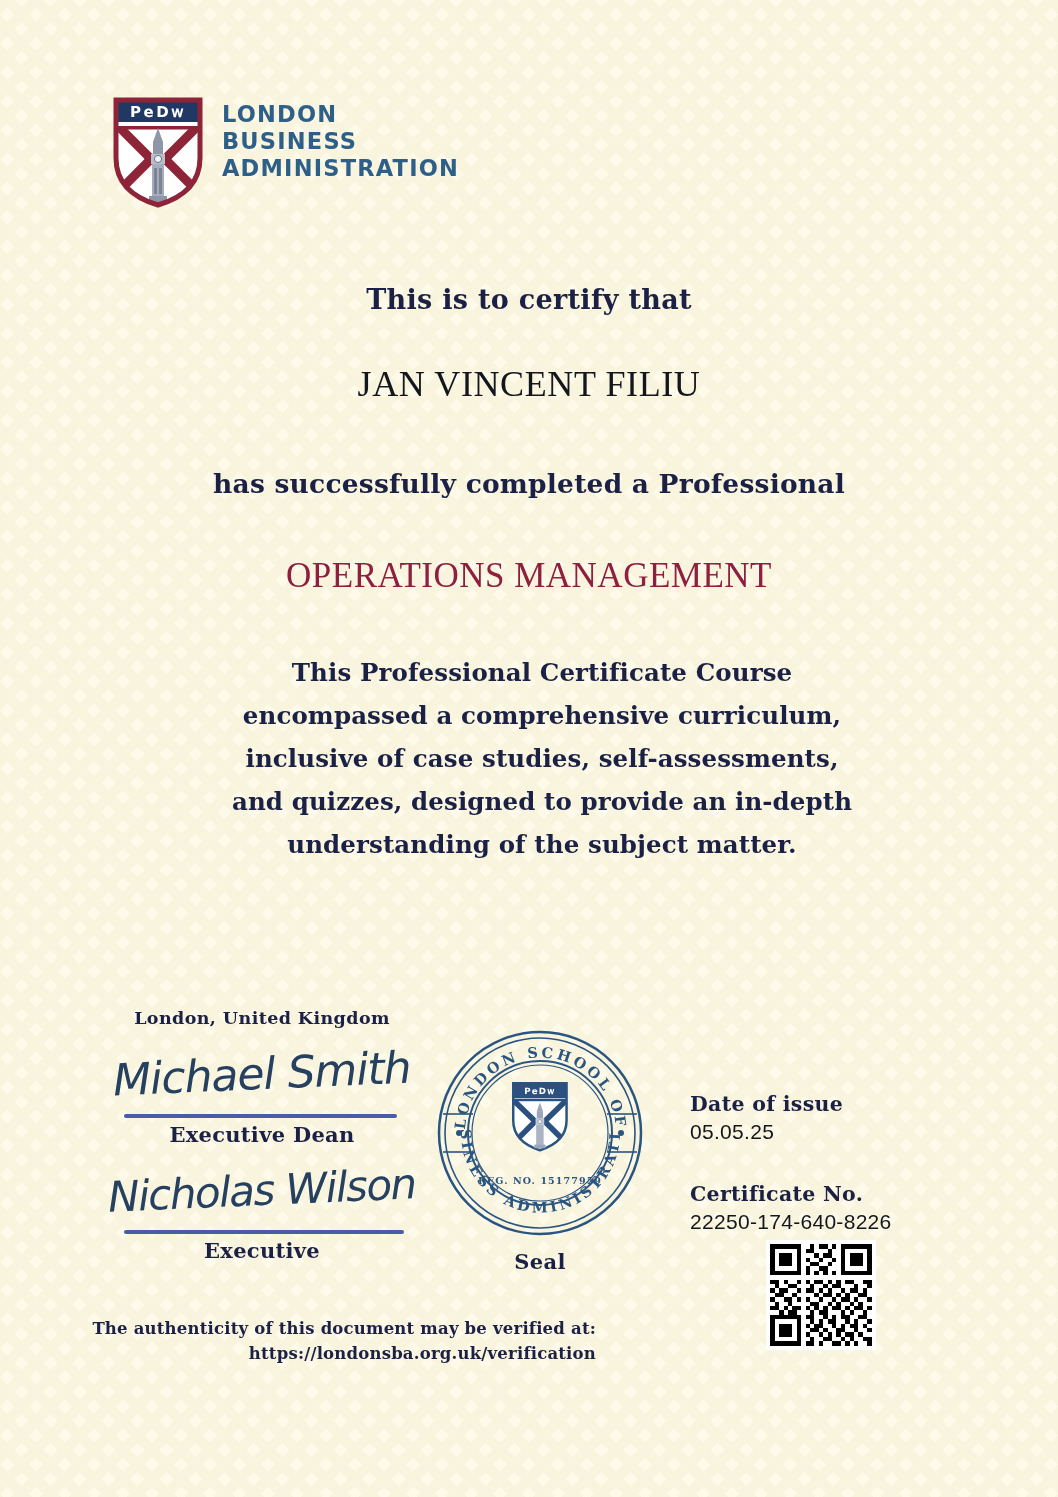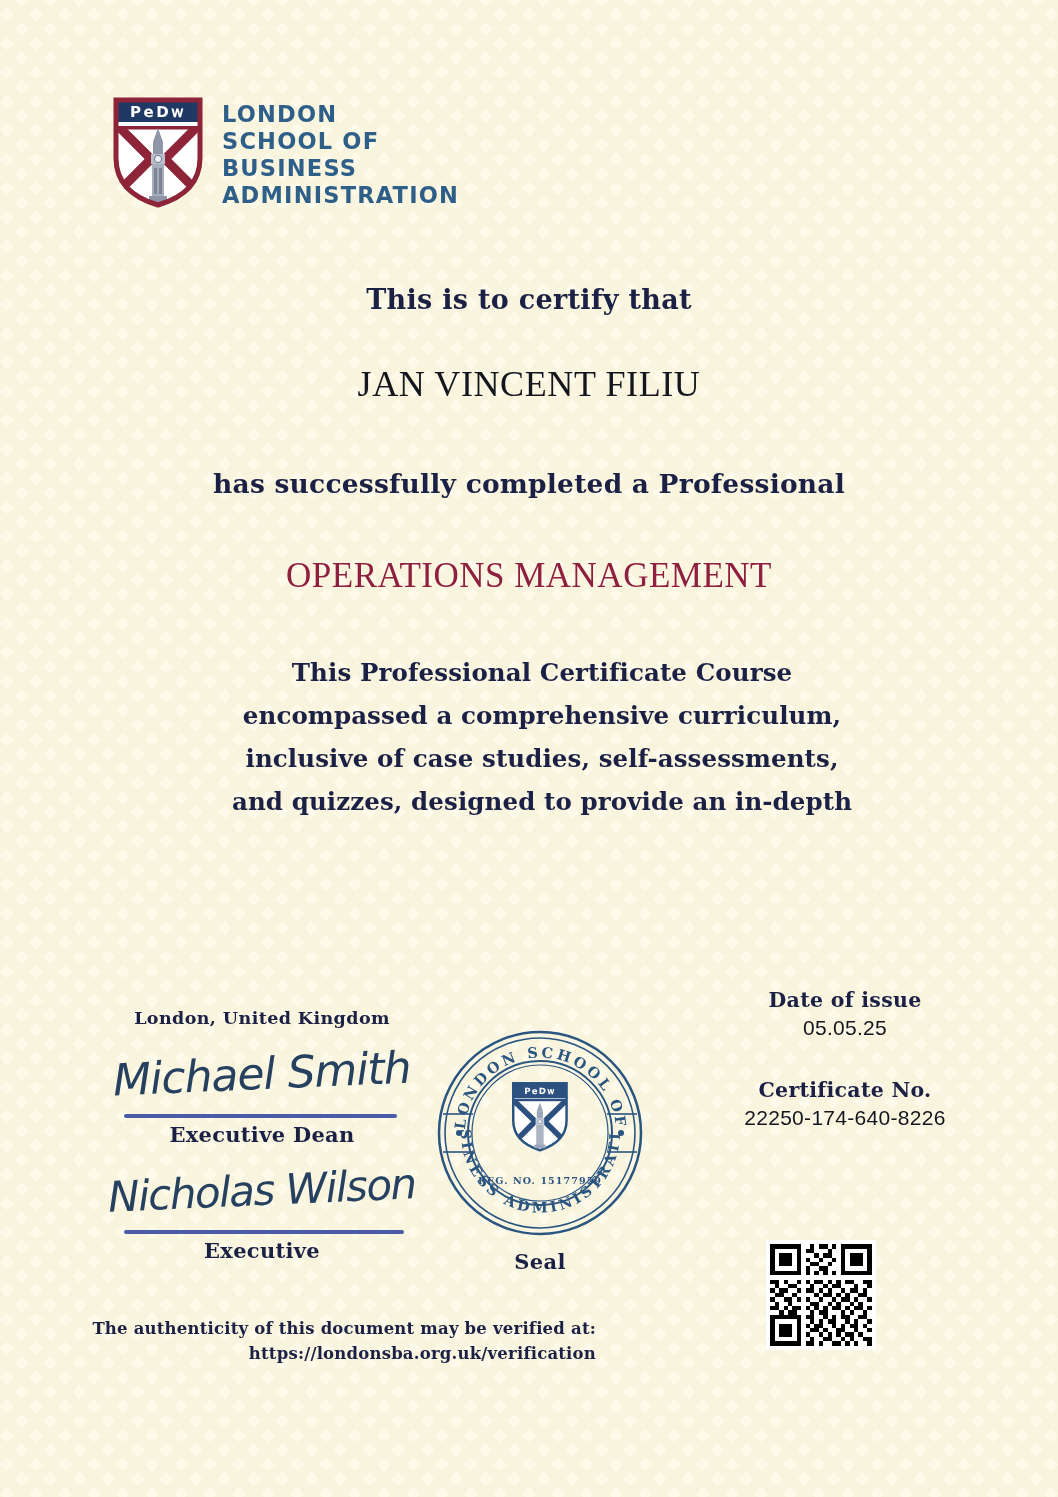--- a/index.html
+++ b/index.html
@@ -164,23 +164,23 @@
     font-weight: bold;
     font-size: 21px;
     color: #1b2045;
     margin-top: 8px;
     letter-spacing: 0.3px;
   }
 
   .footer-right {
     position: absolute;
     left: 690px;
-    top: 988px;
+    top: 1092px;
     width: 310px;
-    text-align: center;
+    text-align: left;
   }
   .meta-label {
     font-family: "DejaVu Serif", serif;
     font-weight: bold;
     font-size: 20.5px;
     color: #1b2045;
     letter-spacing: 0.3px;
   }
   .meta-value {
     font-family: Liberation Sans, sans-serif;
@@ -258,21 +258,20 @@
             <rect x="37" y="100" width="18" height="6" fill="#8e96a8"></rect>
           </g>
         </g>
         <path d="M4,4 H88 V62 C88,88 70,102 46,109 C22,102 4,88 4,62 Z" fill="none" stroke="#8e2438" stroke-width="5"></path>
 
         <text x="46" y="21" text-anchor="middle" fill="#ffffff" font-family="DejaVu Serif, serif" font-size="15" font-weight="bold" letter-spacing="2.5">𝗣𝗲𝗗𝗐</text>
       </svg>
     </div>
     <div class="logo-text">
       <div>LONDON</div>
-      <div>SCHOOL OF</div>
       <div>BUSINESS</div>
       <div>ADMINISTRATION</div>
     </div>
   </div>
 
   <div class="body-block">
     <div class="certify-line">This is to certify that</div>
 
     <div class="recipient">JAN VINCENT FILIU</div>
 
@@ -280,20 +279,21 @@
       <div>has successfully completed a Professional</div>
     </div>
 
     <div class="course-title">OPERATIONS MANAGEMENT</div>
 
     <div class="description">
       <div>This Professional Certificate Course</div>
       <div>encompassed a comprehensive curriculum,</div>
       <div>inclusive of case studies, self-assessments,</div>
       <div>and quizzes, designed to provide an in-depth</div>
+      <div>understanding of the subject matter.</div>
     </div>
   </div>
 
   <div class="footer-left">
     <div class="place-line">London, United Kingdom</div>
 
     <div class="sig-group">
       <span class="sig-name">Michael Smith</span>
       <div class="sig-rule dean"></div>
       <div class="sig-role dean">Executive Dean</div>

